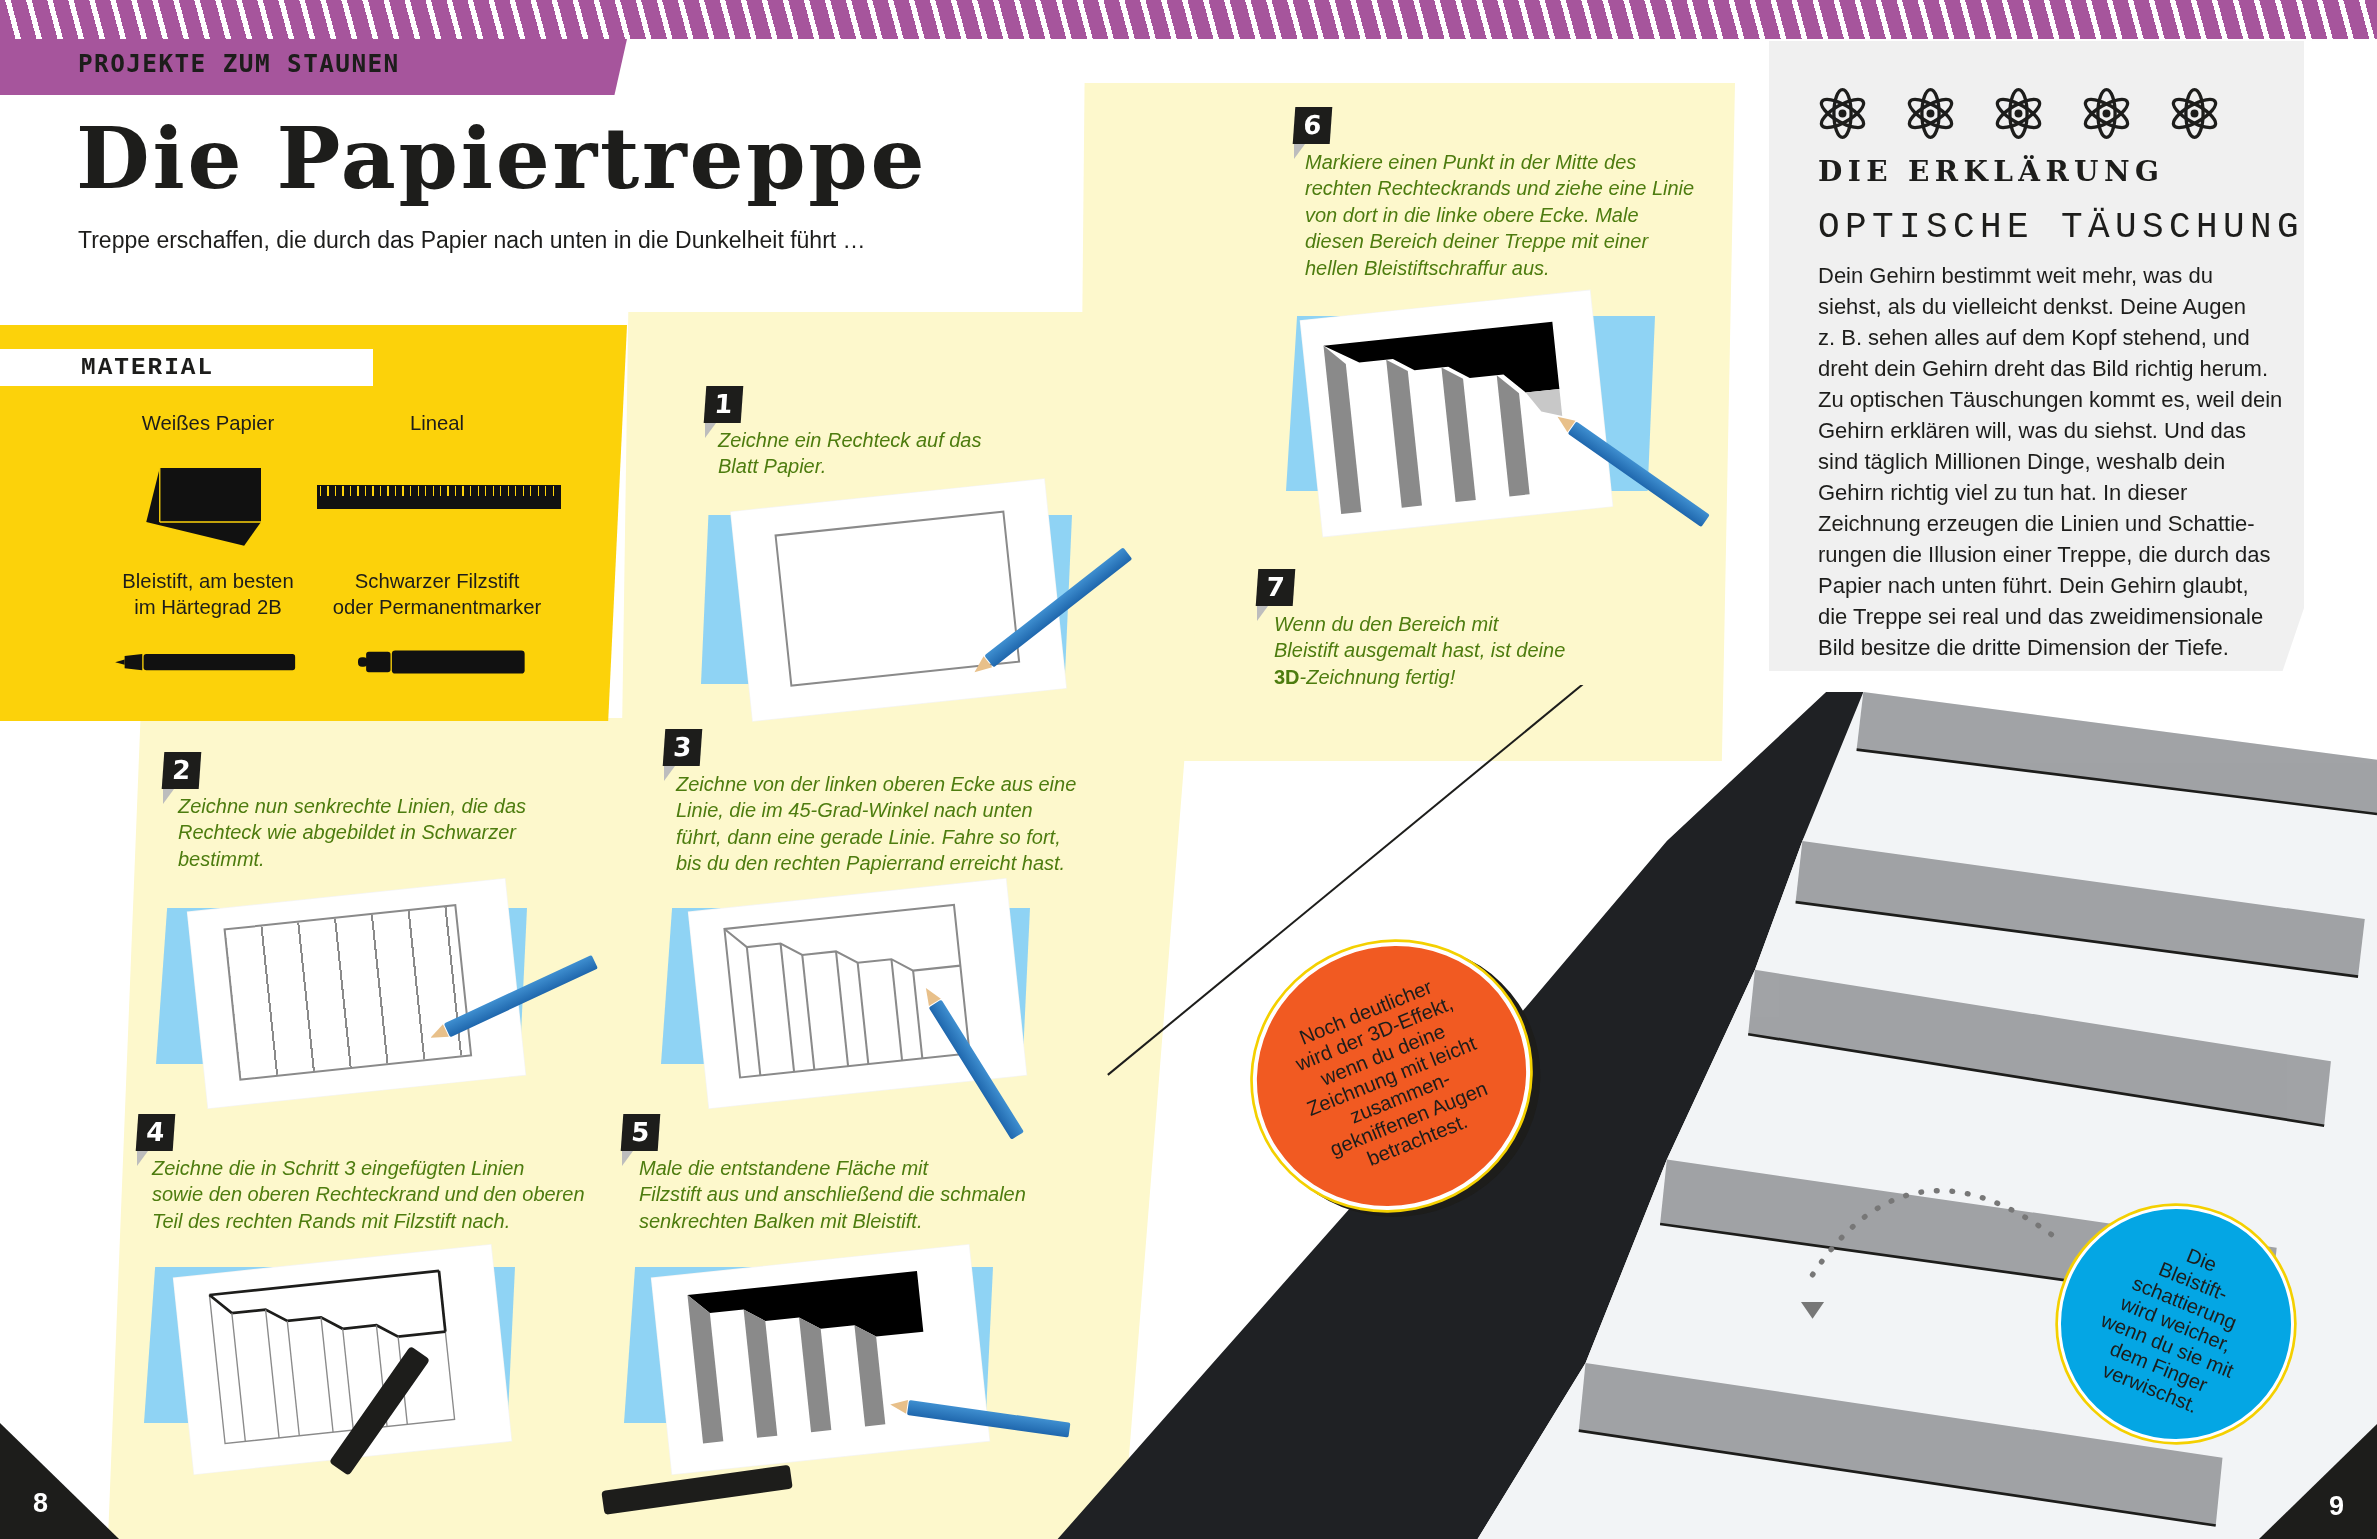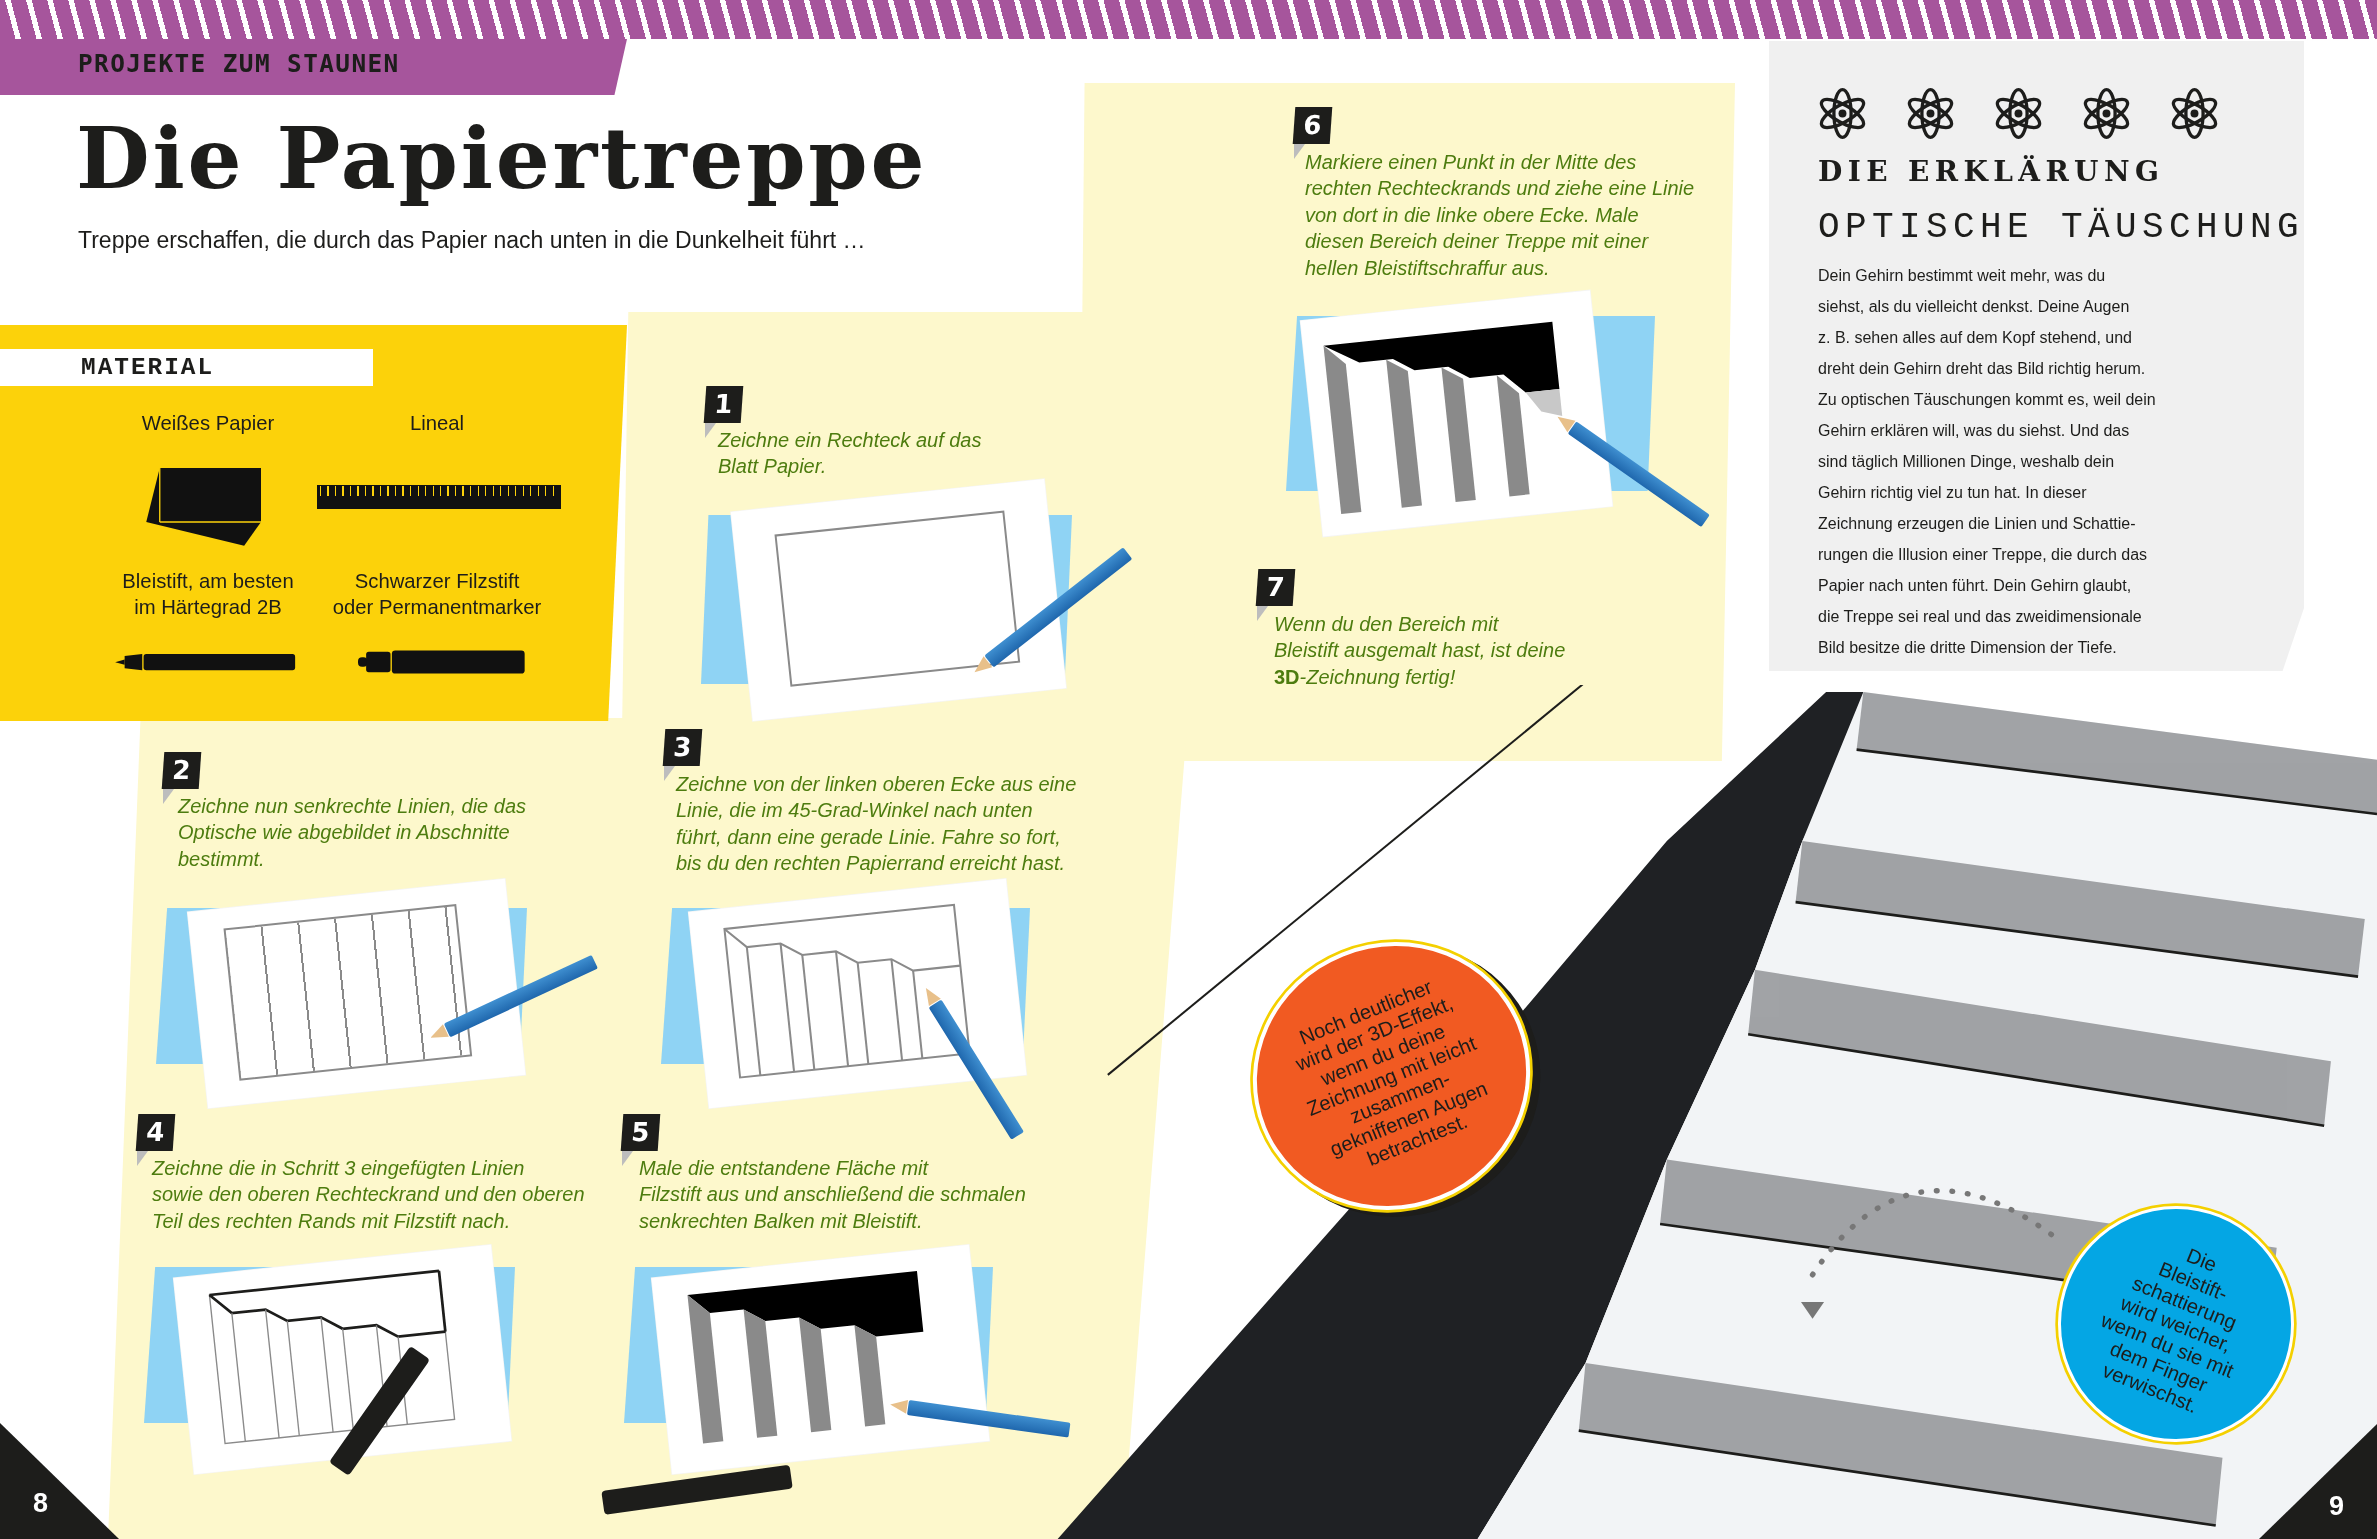--- a/index.html
+++ b/index.html
@@ -16,21 +16,21 @@
   .pale3{left:108px;top:718px;width:1084px;height:821px;clip-path:polygon(3% 0,100% 0,78% 100%,0 100%);}
   .yellow{left:0;top:325px;width:627px;height:396px;background:#fcd20a;clip-path:polygon(0 0,100% 0,97% 100%,0 100%);}
   .mat-bar{left:0;top:349px;width:373px;height:37px;background:#ffffff;}
   .mat-label{left:81px;top:354px;font-family:Liberation Mono, monospace;font-weight:bold;font-size:24.4px;letter-spacing:2px;text-transform:uppercase;}
   .mat-item{text-align:center;font-size:20.3px;line-height:26px;color:#1d1d1b;width:230px;}
   .expl-box{left:1769px;top:41px;width:535px;height:630px;background:#f0f0f0;clip-path:polygon(0 0,100% 0,100% 90%,96% 100%,0 100%);}
   .atoms{left:1816px;top:87px;display:flex;gap:35px;}
   .atom{width:53px;height:53px;}
   .expl-title{left:1818px;top:155px;font-family:"DejaVu Serif",serif;font-weight:bold;font-size:28px;letter-spacing:5.4px;text-transform:uppercase;}
   .expl-sub{left:1818px;top:207px;font-family:Liberation Mono, monospace;font-size:36px;letter-spacing:5.4px;text-transform:uppercase;}
-  .expl-body{left:1818px;top:260px;width:488px;font-size:16px;line-height:31px;color:#1d1d1b;}
+  .expl-body{left:1818px;top:260px;width:488px;font-size:22px;line-height:31px;color:#1d1d1b;}
   .step-badge{width:37px;height:37px;background:#1d1d1b;color:#ffffff;font-weight:bold;font-size:26px;line-height:37px;text-align:center;font-family:"DejaVu Sans",sans-serif;transform:skewX(-4deg);}
   .step-tail{width:0;height:0;border-left:11px solid #bdbdbd;border-bottom:15px solid transparent;}
   .step-text{font-style:italic;font-size:20px;line-height:26.4px;color:#4d7c0f;}
   .paper{background:#ffffff;box-shadow:0 0 0 0.7px #f5f5f5;}
   .bluecard{background:#8fd3f4;}
   .pencil{height:15px;background:linear-gradient(#3f8fd0,#1f67ad);border-radius:2px;transform-origin:0 50%;}
   .pencil::before{content:"";position:absolute;left:-17.6px;top:0;border-right:17.6px solid #e8c08a;border-top:7.5px solid transparent;border-bottom:7.5px solid transparent;}
   .marker{height:24.4px;background:#1d1d1b;border-radius:4.1px;transform-origin:0 50%;}
   .stair-area{left:1057px;top:685px;width:1320px;height:855px;}
   .bubble-orange{left:1252px;top:943px;width:271px;height:258px;border-radius:50%;background:#f15a22;border:4.1px solid #ffffff;box-shadow:0 0 0 2.7px #f4d000,5.4px 6.8px 0 2.7px #1d1d1b;transform:rotate(-22deg);display:flex;align-items:center;justify-content:center;text-align:center;}
@@ -108,21 +108,21 @@
   <div style="position:absolute;left:41px;top:27px;width:227px;height:149px;border:2px solid #8a8a8a;"></div>
 </div>
 <div class="abs pencil" style="left:989px;top:654px;width:176px;transform:rotate(-38deg);"></div>
 
 <div class="abs" style="left:163px;top:752px;">
   <div class="step-badge">2</div>
   <div class="step-tail"></div>
 </div>
 <div class="abs step-text" style="left:178px;top:793px;width:434px;">
   <div>Zeichne nun senkrechte Linien, die das</div>
-  <div>Optische wie abgebildet in Abschnitte</div>
+  <div>Rechteck wie abgebildet in Schwarzer</div>
   <div>bestimmt.</div>
 </div>
 <div class="abs bluecard" style="left:156px;top:908px;width:371px;height:156px;clip-path:polygon(3% 0,100% 0,98% 100%,0 100%);"></div>
 <div class="abs paper" style="left:197px;top:895px;width:319px;height:197px;transform:rotate(-6deg);">
   <div style="position:absolute;left:34px;top:20.3px;width:230px;height:149px;border:2px solid #8a8a8a;background:repeating-linear-gradient(90deg,transparent 0 35px,#8a8a8a 35px 37px);"></div>
 </div>
 <div class="abs pencil" style="left:447px;top:1023px;width:163px;transform:rotate(-25deg);"></div>
 
 <div class="abs" style="left:664px;top:729px;">
   <div class="step-badge">3</div>

